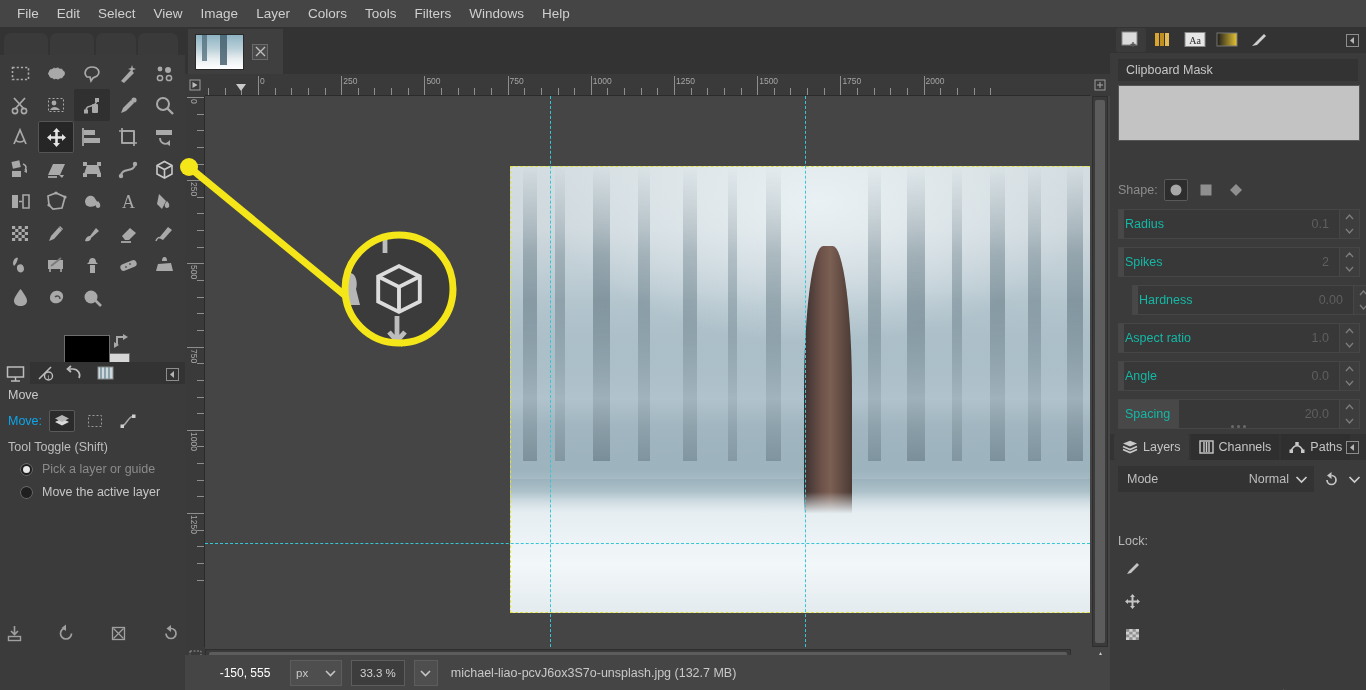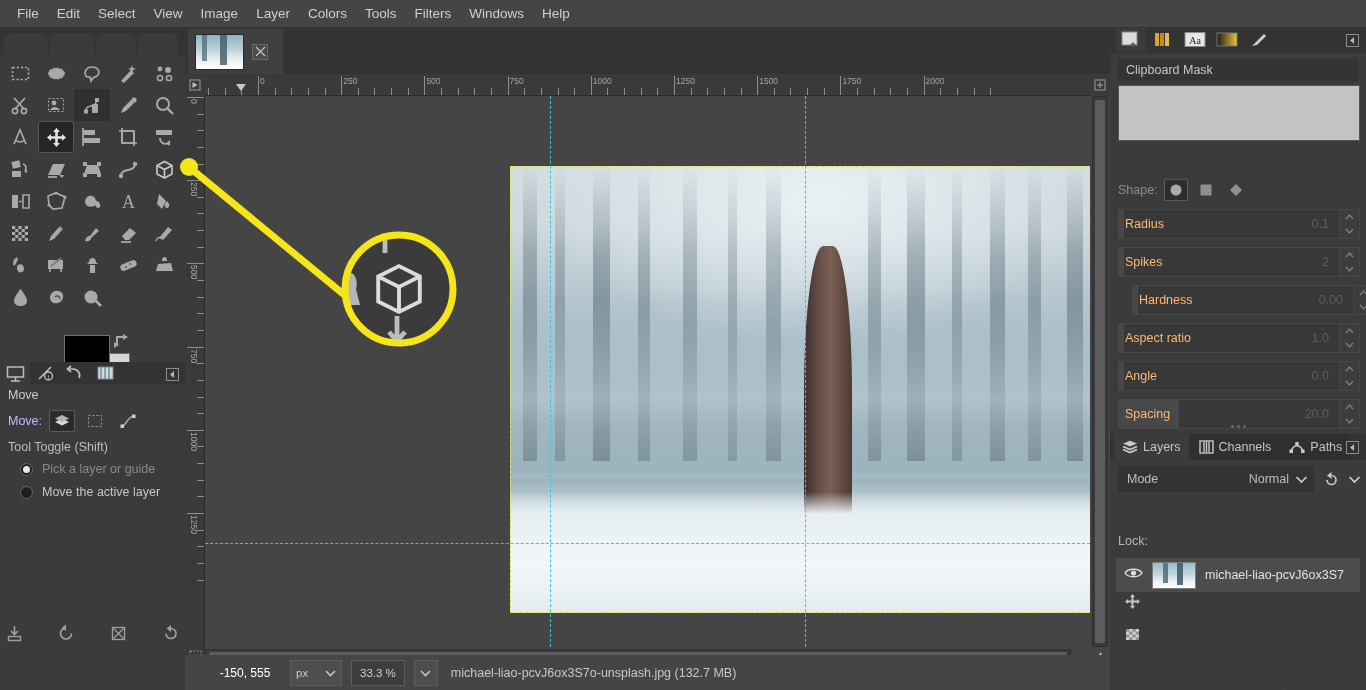--- a/index.html
+++ b/index.html
@@ -75,21 +75,21 @@
     width: 30px; height: 22px; display: flex; align-items:center; justify-content:center;
     cursor: default;
   }
   .dock-tab.active { background: #3b3b3b; }
   .dock-menu-btn {
     position:absolute; right: 6px; top: 4px; width: 14px; height: 14px;
     display:flex;align-items:center;justify-content:center;
   }
   .opt-title { position:absolute; left:8px; top:26px; font-size:12.5px; color:#c9c9c9; }
   .opt-row { position:absolute; left:8px; display:flex; align-items:center; gap:7px; }
-  .opt-label { font-size:12.5px; color:#c4b5fd; }
+  .opt-label { font-size:12.5px; color:#0ea5e9; }
   .modebtn {
     width: 26px; height: 22px; display:flex;align-items:center;justify-content:center;
     border-radius:2px;
   }
   .modebtn.on { background:#2b2b2b; box-shadow: inset 0 0 0 1px #5a5a5a; }
   .opt-section { position:absolute; left:8px; font-size:12.5px; color:#bdbdbd; }
   .radio-row { position:absolute; left:20px; display:flex; align-items:center; gap:9px; }
   .radio {
     width:13px;height:13px;border-radius:50%;background:#1f1f1f;
     box-shadow: inset 0 0 0 1px #6a6a6a; position:relative;
@@ -271,21 +271,21 @@
     width:24px;height:22px; display:flex;align-items:center;justify-content:center; border-radius:2px;
   }
   .shapebtn.on { background:#2d2d2d; box-shadow: inset 0 0 0 1px #5a5a5a; }
 
   .slider {
     position:absolute; left:8px; width:242px; height:30px; background:#383838;
     border:1px solid #464646; display:flex; align-items:center; justify-content:space-between;
     padding: 0 6px; overflow:hidden;
   }
   .slider .fill { position:absolute; left:0; top:0; bottom:0; background:#484848; }
-  .slider .nm { font-size:12.5px; color:#fdba74; z-index:1; }
+  .slider .nm { font-size:12.5px; color:#14b8a6; z-index:1; }
   .slider .vl { font-size:12.5px; color:#5f5f5f; z-index:1; margin-right:24px; }
   .spin {
     position:absolute; right:0; top:0; width:20px; height:100%;
     background:#3d3d3d; border-left:1px solid #464646;
     display:flex; flex-direction:column; align-items:center; justify-content:space-around;
   }
   .grip { position:absolute; left:50%; transform:translateX(-50%); width:34px; height:6px;
           display:flex; align-items:center; justify-content:center; gap:3px; }
   .grip i { width:3px;height:3px;background:#6b6b6b; border-radius:50%; display:block;}
 
@@ -1155,30 +1155,20 @@
               <rect x="5.25" y="5.75" width="3.25" height="2.75" fill="#8f8f8f"></rect>
               <rect x="11.75" y="5.75" width="3.25" height="2.75" fill="#8f8f8f"></rect>
               <rect x="2" y="8.5" width="3.25" height="2.75" fill="#8f8f8f"></rect>
               <rect x="8.5" y="8.5" width="3.25" height="2.75" fill="#8f8f8f"></rect>
               <rect x="5.25" y="11.25" width="3.25" height="2.75" fill="#8f8f8f"></rect>
               <rect x="11.75" y="11.25" width="3.25" height="2.75" fill="#8f8f8f"></rect>
             </svg>
         </span>
       </div>
 
-      <div class="layerrow">
-        <span>
-          <svg width="19" height="14" viewBox="0 0 19 14">
-              <path d="M1 7 C4 2, 15 2, 18 7 C15 12, 4 12, 1 7 Z" fill="none" stroke="#e0e0e0" stroke-width="1.4"></path>
-              <circle cx="9.5" cy="7" r="2.6" fill="#e0e0e0"></circle>
-            </svg>
-        </span>
-        <span class="layerthumb"></span>
-        <span class="layername">michael-liao-pcvJ6ox3S7</span>
-      </div>
 
       <div class="ld-footer">
         <span>
           <svg width="19" height="19" viewBox="0 0 19 19">
               <path d="M4 2 L11 2 L15 6 L15 17 L4 17 Z" fill="none" stroke="#b0b0b0" stroke-width="1.3"></path>
               <path d="M1.5 6.5 L6.5 6.5 M4 4 L4 9" stroke="#b0b0b0" stroke-width="1.3"></path>
             </svg>
         </span>
         <span>
           <svg width="19" height="19" viewBox="0 0 19 19">

